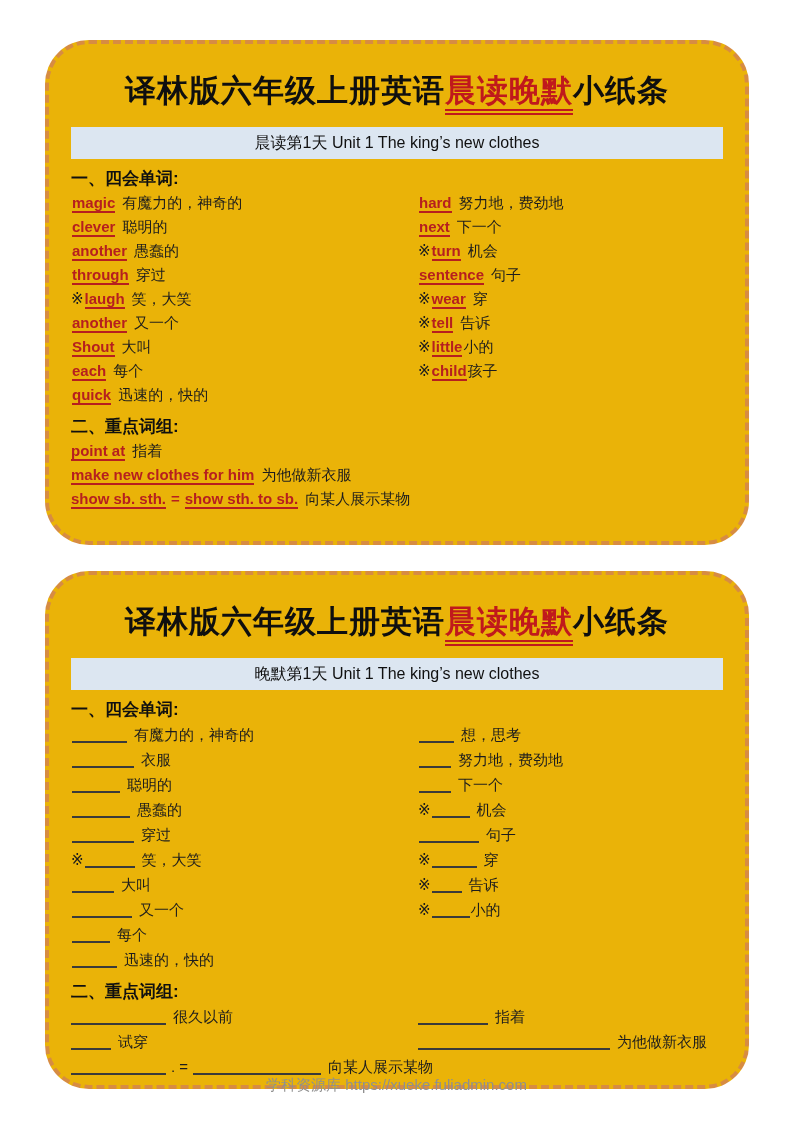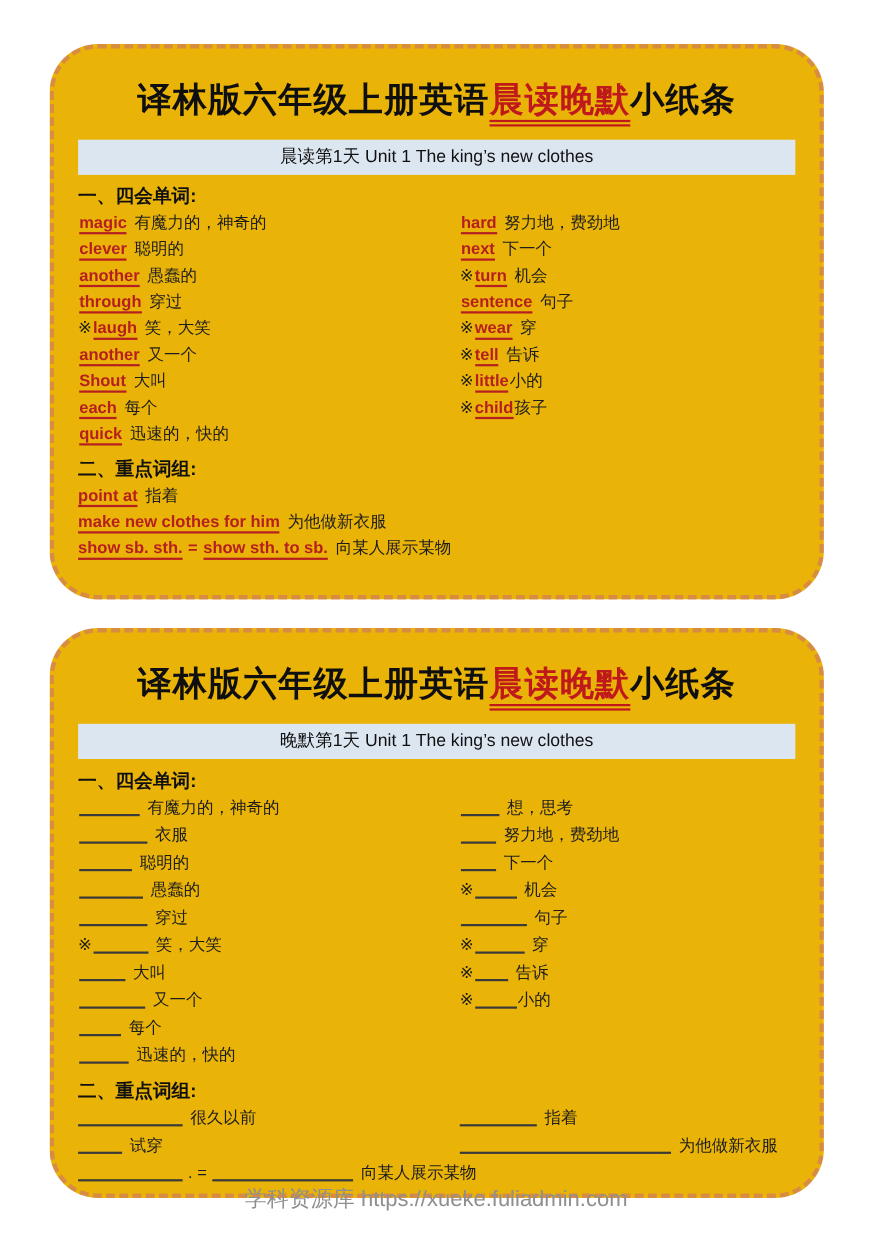--- a/index.html
+++ b/index.html
@@ -34,21 +34,21 @@
   .cn{margin-left:7px;color:#1d1d1d;}
   .tight .cn{margin-left:1px;}
   .eq-red{color:#b61f1f;font-weight:bold;margin:0 5px;}
   .eq-dark{color:#1d1d1d;margin:0 5px;}
   .blank{
     display:inline-block;border-bottom:2px solid #3a3a3a;height:13px;
     vertical-align:-3px;
   }
   .watermark{
     position:absolute;top:1076px;left:0;width:100%;text-align:center;
-    font-size:20px;color:#8f8f8f;z-index:5;
+    font-size:15px;color:#8f8f8f;z-index:5;
   }
 </style>
 </head>
 <body>
 
 <section class="card" id="card-morning">
   <h1 class="title"><span>译林版六年级上册英语</span><span class="title-red">晨读晚默</span><span>小纸条</span></h1>
   <div class="banner">晨读第1天 Unit 1 The king’s new clothes</div>
   <div class="sec">一、四会单词:</div>
   <div class="cols">

